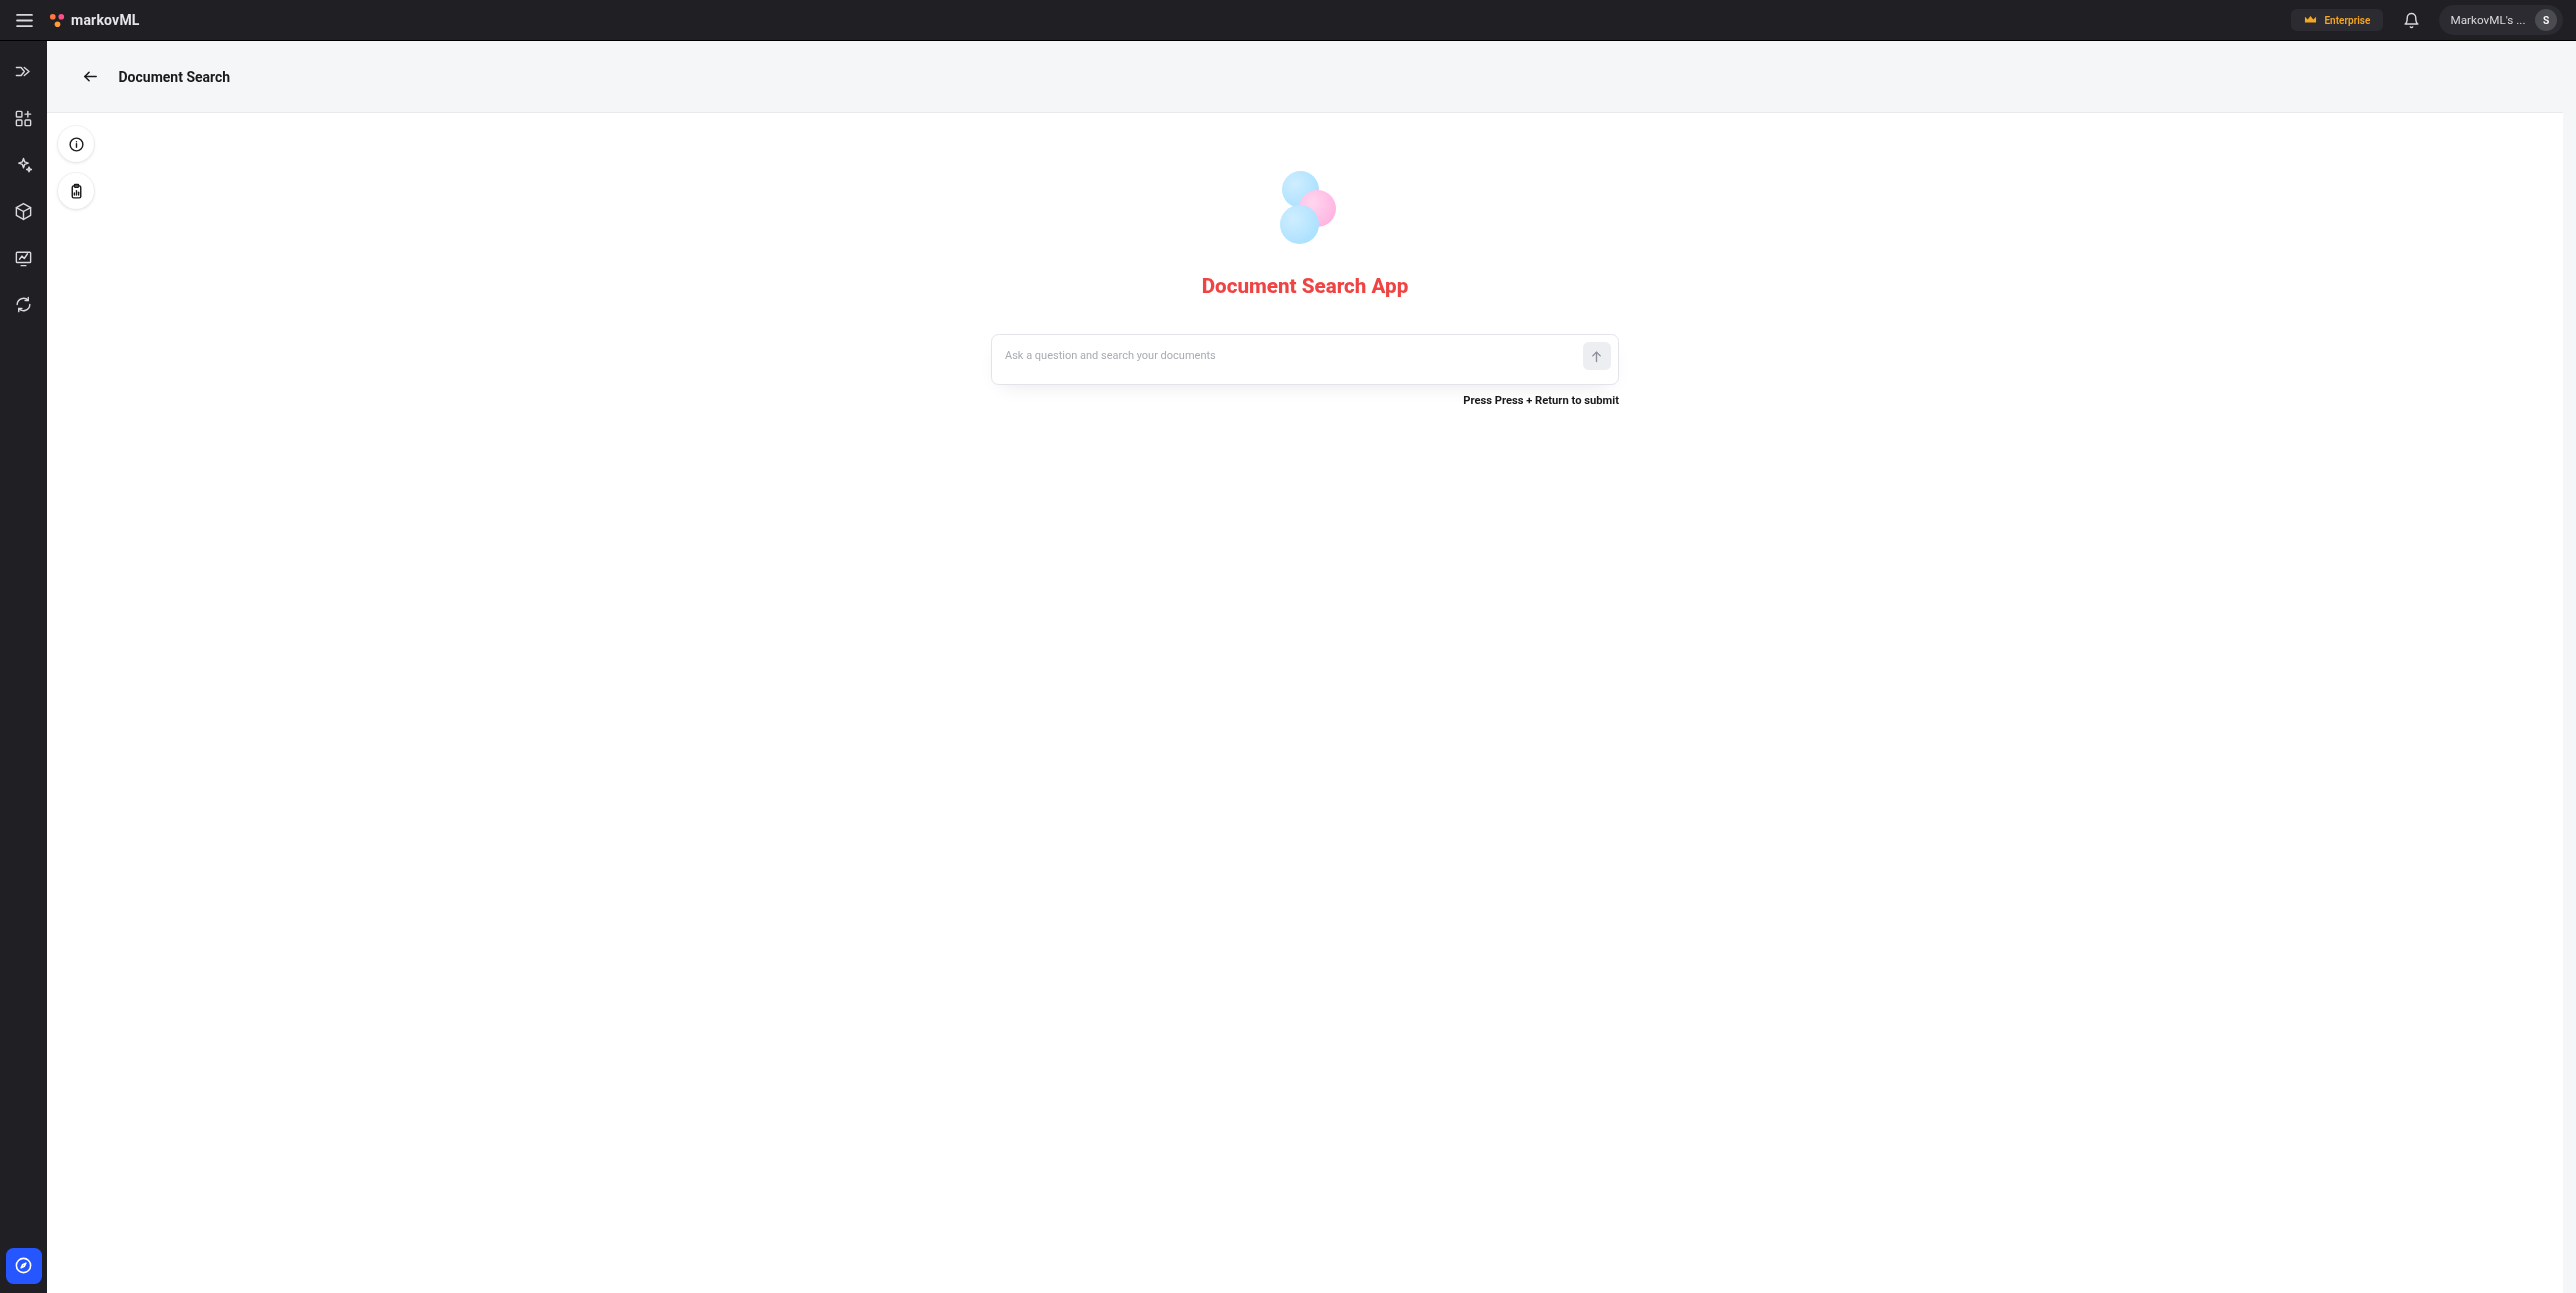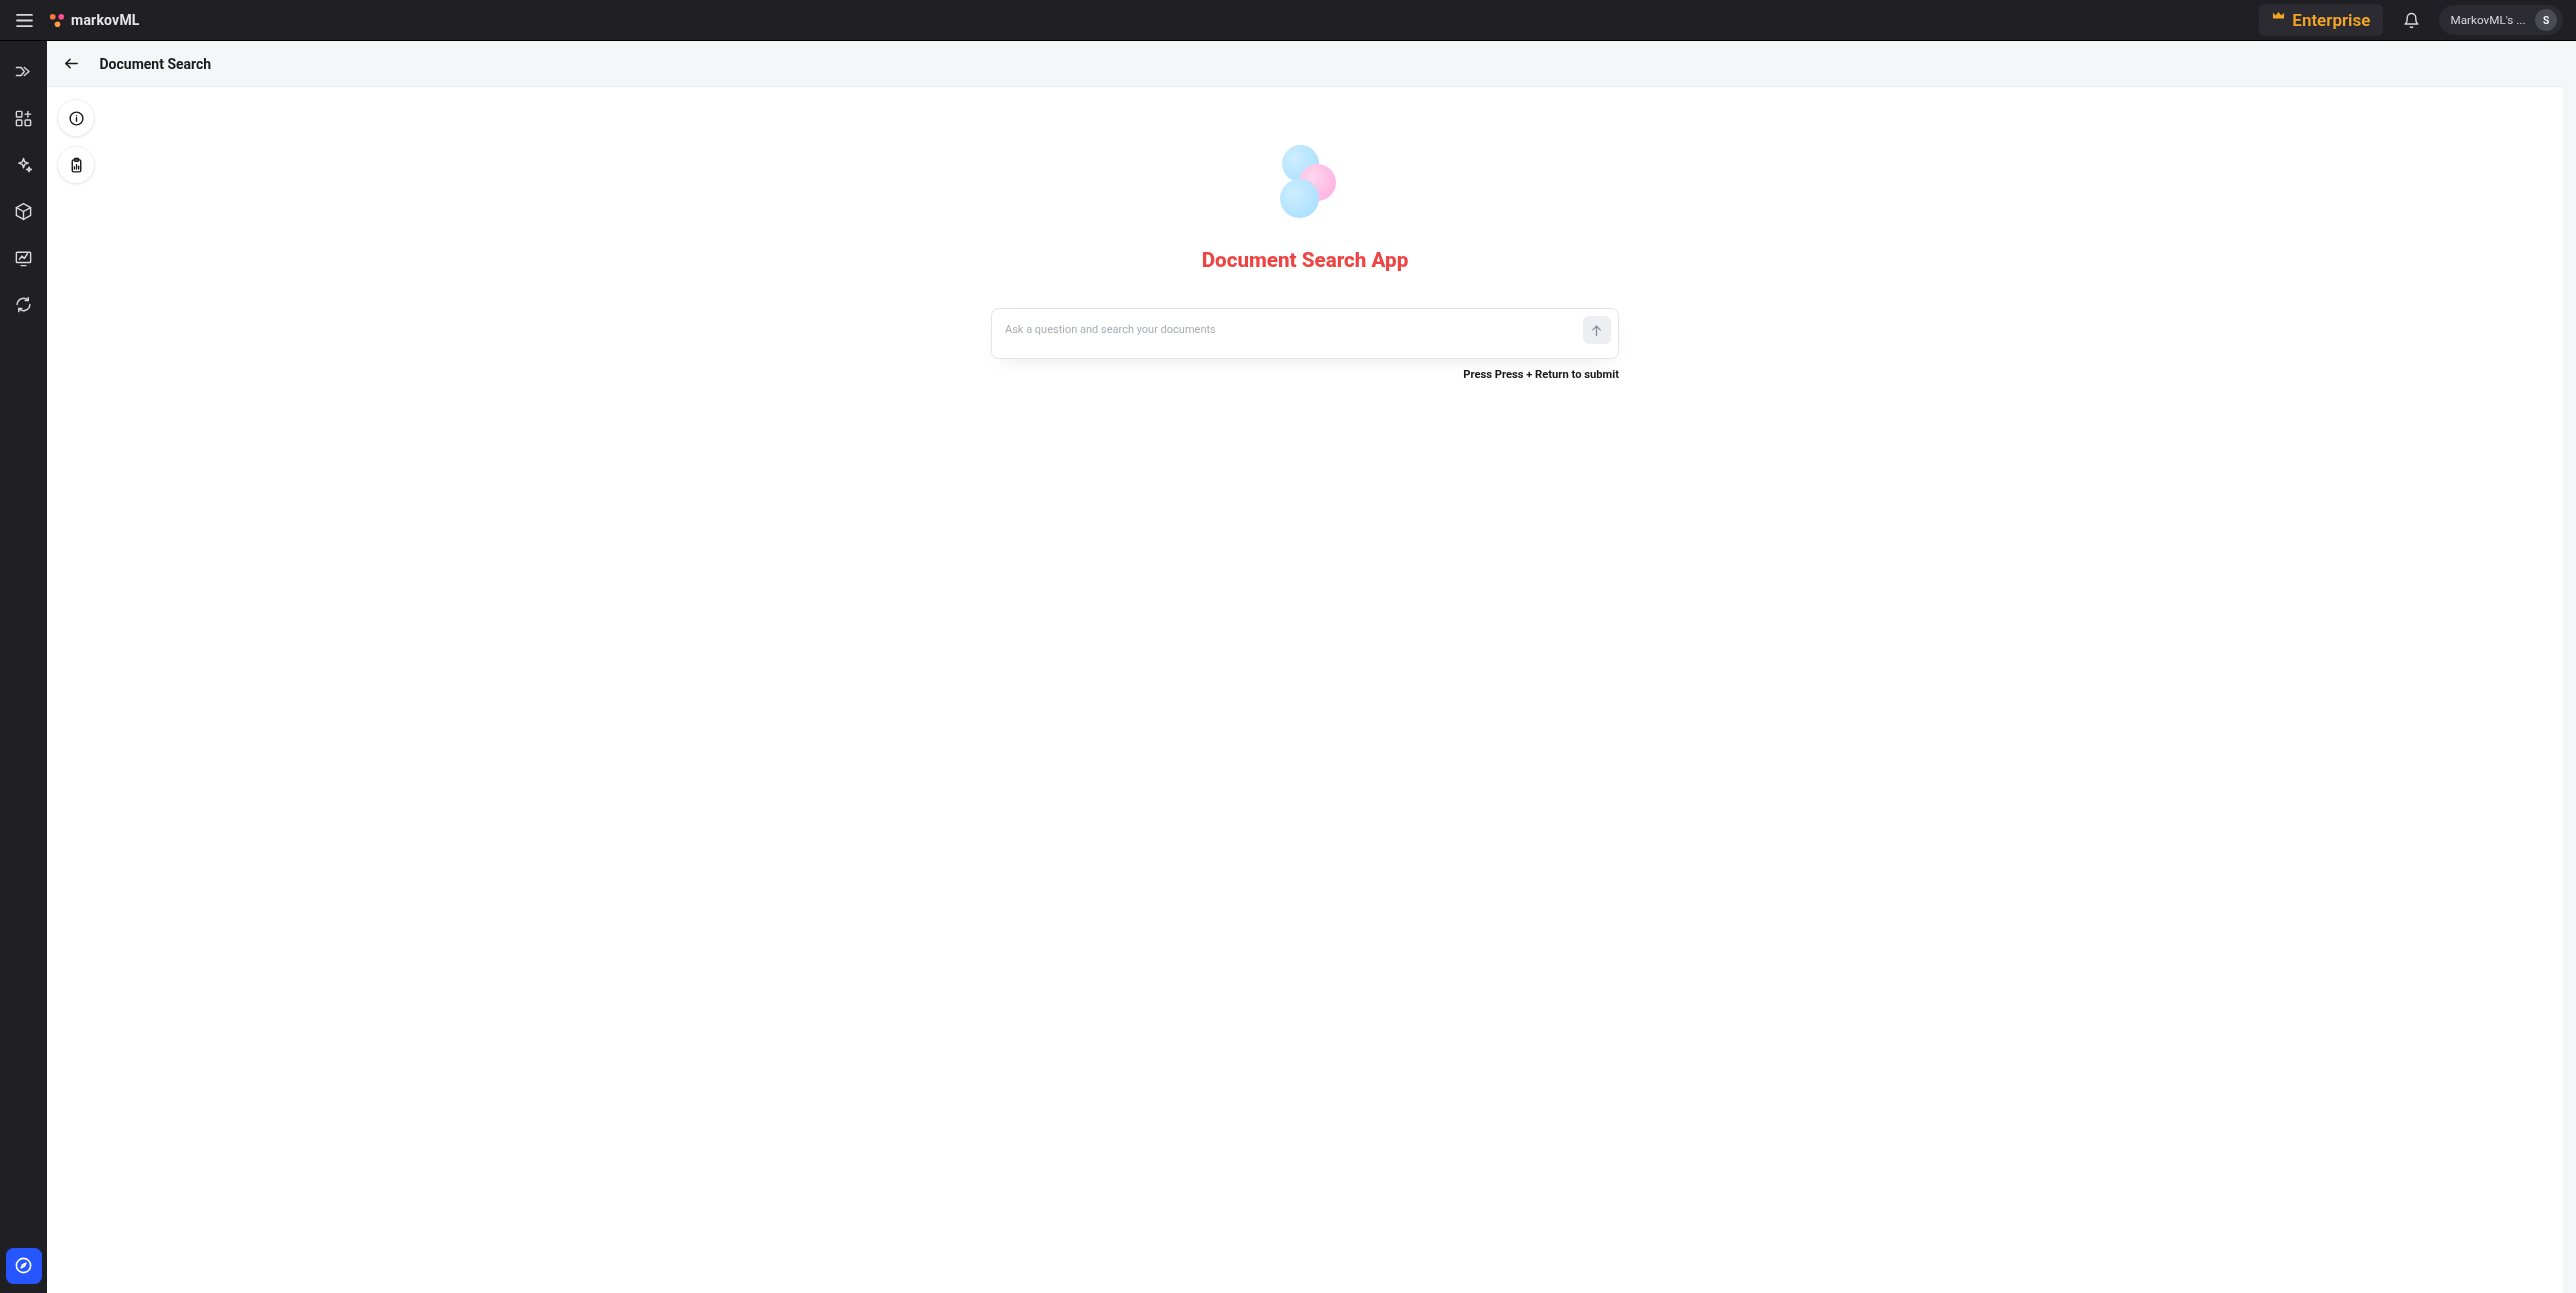--- a/index.html
+++ b/index.html
@@ -15,23 +15,23 @@
     padding: 0 13px;
     color:#e5e5e8;
     gap:13px;
     border-bottom:0.9px solid #000;
   }
   .hamburger-btn { width:22.5px; height:22.5px; display:flex; align-items:center; justify-content:center; cursor:pointer; }
   .brand { display:flex; align-items:center; gap:5.6px; font-weight:700; font-size:14px; letter-spacing:0.2px; }
   .brand-logo { width:17px; height:17px; }
   .topbar-spacer { flex:1; }
   .enterprise-chip {
-    display:flex; align-items:flex-start; gap:7.5px;
+    display:flex; align-items:flex-end; gap:7.5px;
     background:#2b2b31; padding:5.6px 13px; border-radius:5.6px;
-    font-size:17px; color:#f5a623; font-weight:600; cursor:pointer;
+    font-size:10px; color:#f5a623; font-weight:600; cursor:pointer;
   }
   .bell-btn { width:30px; height:30px; display:flex; align-items:center; justify-content:center; cursor:pointer; color:#d9d9dc; }
   .workspace-chip {
     display:flex; align-items:center; gap:9.4px;
     background:#2b2b31; padding:3.7px 5.6px 3.7px 11.2px; border-radius:19px;
     font-size:11.7px; color:#d9d9dc; cursor:pointer;justify-content:center;
   }
   .avatar-circle {
     width:22.5px; height:22.5px; border-radius:50%;
     background:#4b4b52; display:flex; align-items:center; justify-content:center;
@@ -56,22 +56,22 @@
     color:#fff; cursor:pointer;
   }
 
   
   .main-area {
     flex:1; background:#f5f6f8; display:flex; flex-direction:column; min-width:0;
     position:relative;
   }
 
   .page-header {
-    height:46px; background:#f5f6f8; border-bottom:0.9px solid #e8e9ec;
-    display:flex; align-items:center; padding:0 13px; gap:17px;
+    height:72px; background:#f5f6f8; border-bottom:0.9px solid #e8e9ec;
+    display:flex; align-items:center; padding:0 32px; gap:17px;
   }
   .back-btn { width:22.5px; height:22.5px; color:#1a1a1a; cursor:pointer; display:flex; align-items:center; justify-content:center; }
   .page-title { font-size:14px; font-weight:700; color:#1a1a1a; }
 
   .canvas {
     flex:1; background:#ffffff; margin:0; position:relative; overflow:auto;
   }
 
   
   .float-tools {

